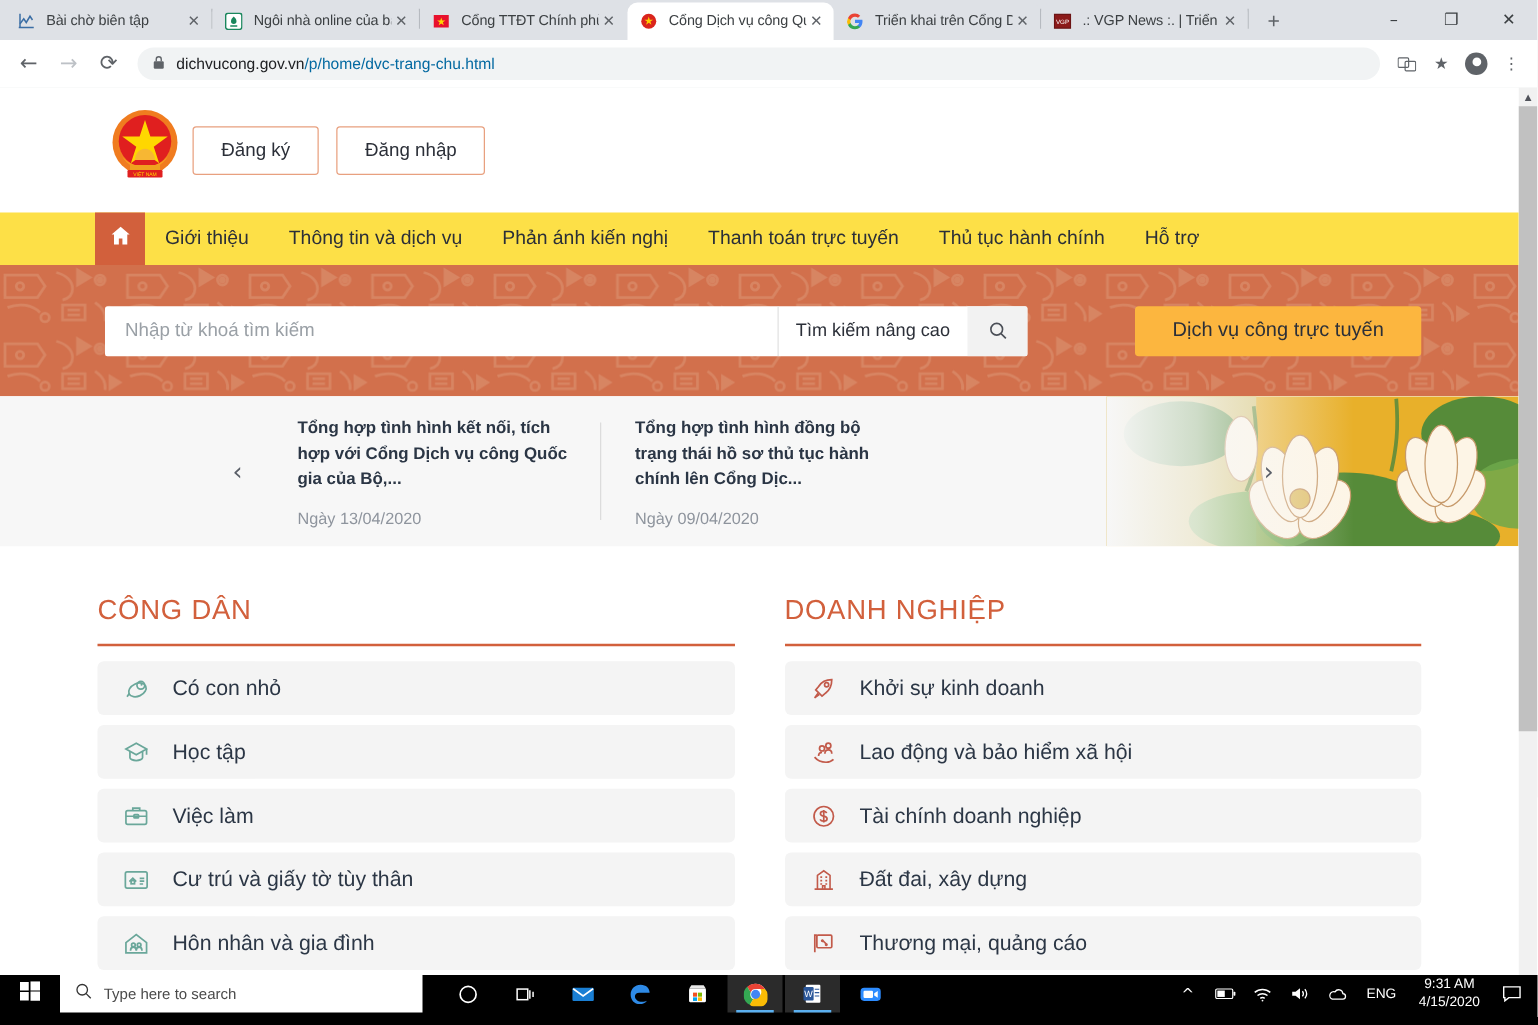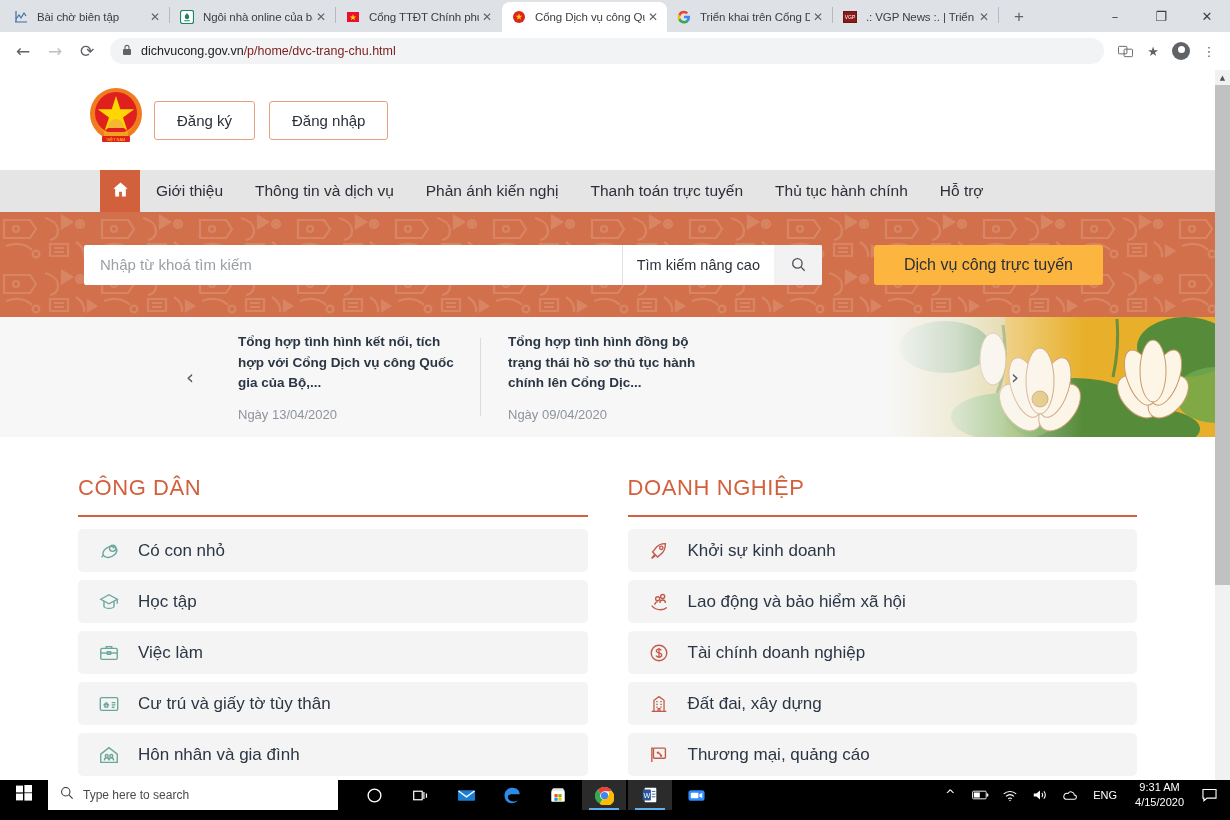--- a/index.html
+++ b/index.html
@@ -66,21 +66,21 @@
     font-family: "DejaVu Sans", sans-serif;
   }
   .navbtn.disabled { color: #bdc1c6; }
   .omnibox {
     flex: 1 1 auto; height: 26px; background: #f1f3f4; border-radius: 13px;
     display: flex; align-items: center; padding: 0 12px; margin: 0 6px;
     gap: 9px;
   }
   .lock { font-size: 10px; color: #5f6368; font-family: "DejaVu Sans", sans-serif; }
   .url { font-size: 12.5px; color: #202124; white-space: nowrap; }
-  .url .dim { color: #7f1d1d; }
+  .url .dim { color: #0369a1; }
   .tbicon {
     width: 26px; height: 26px; display: flex; align-items: center;
     justify-content: center; color: #5f6368; font-size: 13px;
     font-family: "DejaVu Sans", sans-serif; flex: 0 0 auto;
   }
   .avatar-ic {
     width: 18px; height: 18px; border-radius: 50%; background: #5f6368;
     display: flex; align-items: center; justify-content: center;
   }
   .avatar-ic::after {
@@ -125,22 +125,22 @@
   }
   .hdr-actions { display: flex; gap: 14px; flex: 0 0 auto; }
   .hdr-btn {
     border: 1px solid #e8a07f; background: #fff; color: #2b2f38;
     font-size: 15px; padding: 10px 22px; border-radius: 3px;
     font-family: "Liberation Sans", sans-serif;
   }
 
   
   .navbar {
-    height: 42px; background: #e5e5e5; display: flex; align-items: stretch;
-    padding-left: 100px; position: relative; z-index: 3;
+    height: 42px; background: #fde047; display: flex; align-items: stretch;
+    padding-left: 76px; position: relative; z-index: 3;
   }
   .nav-home {
     width: 40px; background: #d2603c; display: flex; align-items: center;
     justify-content: center; flex: 0 0 40px;
   }
   .nav-item {
     display: flex; align-items: center; padding: 0 16px; font-size: 15.5px;
     color: #2b2f38; white-space: nowrap;
   }
 
@@ -169,21 +169,21 @@
   .adv-search {
     display: flex; align-items: center; padding: 0 14px; font-size: 14.5px;
     color: #2b2f38; border-left: 1px solid #e2e2e2; white-space: nowrap;
   }
   .search-go {
     width: 48px; background: #f2f2f2; display: flex; align-items: center;
     justify-content: center; color: #4b4f57; font-size: 15px;
     font-family: "DejaVu Sans", sans-serif;
   }
   .cta {
-    margin-left: 52px; background: #fcb63f; color: #2b2f38; font-size: 16px;
+    margin-left: 86px; background: #fcb63f; color: #2b2f38; font-size: 16px;
     height: 40px; display: flex; align-items: center; justify-content: center;
     padding: 0 30px; border: none; border-radius: 3px; white-space: nowrap;
     font-family: "Liberation Sans", sans-serif;
   }
 
   
   .carousel {
     height: 120px; background: #f7f7f7; position: relative; overflow: hidden;
     display: flex; align-items: center;
   }

